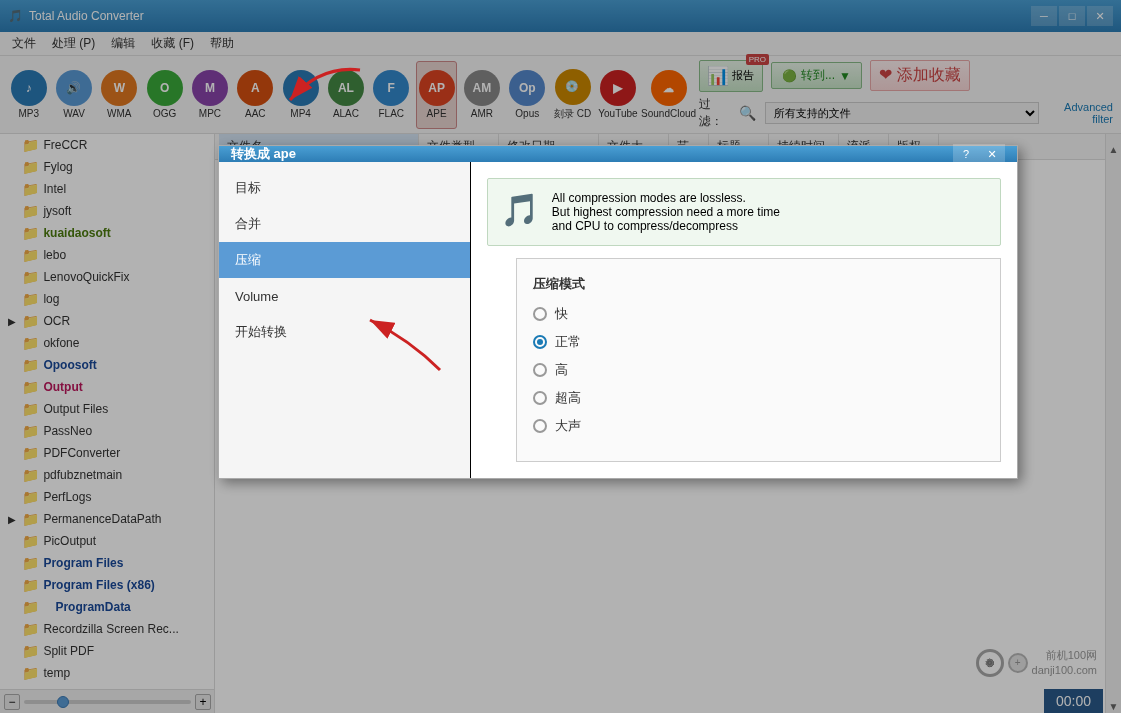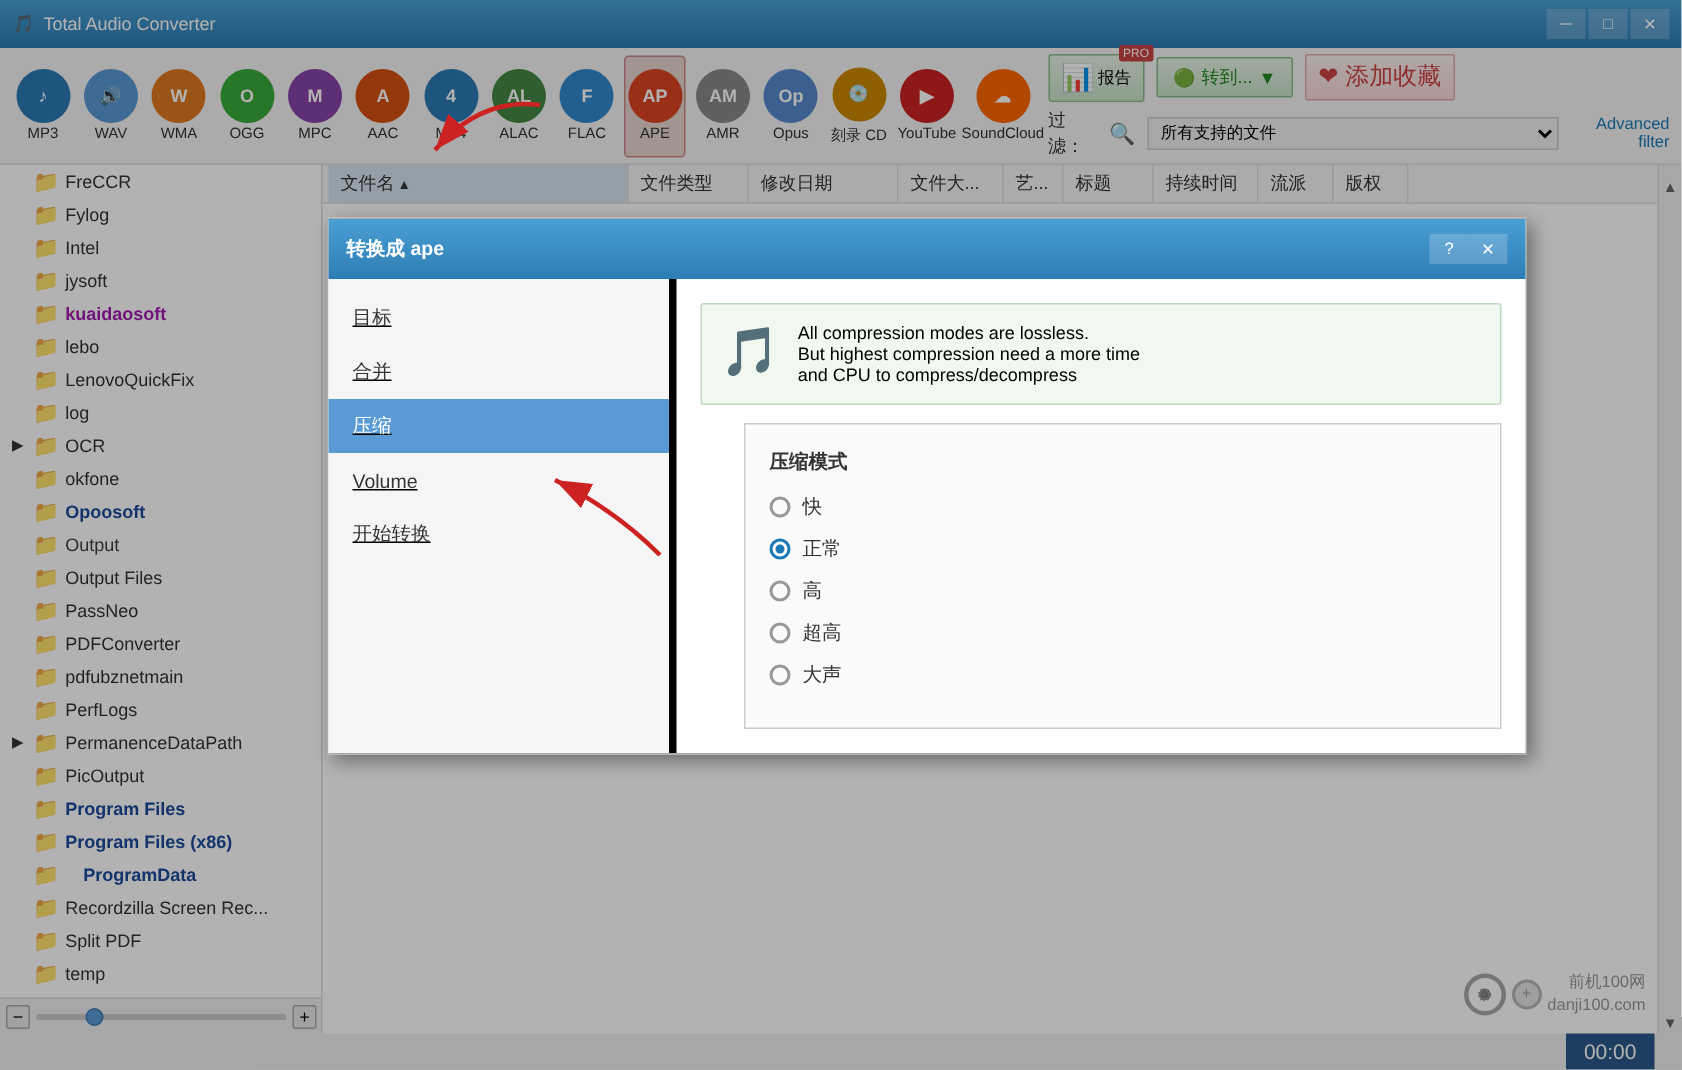--- a/index.html
+++ b/index.html
@@ -258,45 +258,44 @@
     
     .dialog {
       background: white;
       border: 1px solid #aaa;
       box-shadow: 4px 4px 12px rgba(0,0,0,0.4);
       width: 800px;
       min-height: 300px;
     }
     .dialog-title-bar {
       background: linear-gradient(to bottom, #4a9fd4, #2d7db5);
-      height: 40px;
+      height: 16px;
       display: flex;
       align-items: center;
       padding: 0 12px;
       color: white;
     }
     .dialog-title { flex: 1; font-size: 13px; font-weight: bold; }
     .dialog-btn {
       width: 26px; height: 20px; background: rgba(255,255,255,0.2);
       border: none; color: white; cursor: pointer; font-size: 11px;
       display: flex; align-items: center; justify-content: center;
     }
 
     .dialog-body {
       display: flex;
       height: calc(100% - 32px);
     }
 
     
     .dialog-nav {
-      width: 232px;
+      width: 252px;
       background: #f5f5f5;
-      border-right: 5px solid #000000;
+      border-right: 1px solid #000000;
       padding: 8px 0;
-      text-decoration: underline;
     }
     .dialog-nav-item {
       height: 36px;
       display: flex;
       align-items: center;
       padding: 0 16px;
       cursor: pointer;
       font-size: 13px;
       color: #333;
     }
@@ -374,20 +373,27 @@
   <div class="title-bar">
     <span style="margin-right:6px;">🎵</span>
     <span class="title-bar-title">Total Audio Converter</span>
     <div class="title-bar-controls">
       <button class="title-bar-btn">─</button>
       <button class="title-bar-btn">□</button>
       <button class="title-bar-btn close">✕</button>
     </div>
   </div>
 
+  <div class="menu-bar">
+    <span class="menu-item">文件</span>
+    <span class="menu-item">处理 (P)</span>
+    <span class="menu-item">编辑</span>
+    <span class="menu-item">收藏 (F)</span>
+    <span class="menu-item">帮助</span>
+  </div>
 
   <div class="toolbar">
 
     <div class="tool-btn">
       <div class="icon-circle" style="background:#2a7ab5; font-size:12px;">♪</div>
       <span>MP3</span>
     </div>
     <div class="tool-btn">
       <div class="icon-circle" style="background:#5a9ad5; font-size:12px;">🔊</div>
       <span>WAV</span>
@@ -494,21 +500,21 @@
         <span>Intel</span>
       </div>
       <div class="tree-item">
         <span class="arrow"></span>
         <span class="folder-icon folder-yellow">📁</span>
         <span>jysoft</span>
       </div>
       <div class="tree-item">
         <span class="arrow"></span>
         <span class="folder-icon folder-yellow">📁</span>
-        <span style="font-weight:bold; color:#a21caf;">kuaidaosoft</span>
+        <span style="font-weight:bold; color:#4d7c0f;">kuaidaosoft</span>
       </div>
       <div class="tree-item">
         <span class="arrow"></span>
         <span class="folder-icon folder-yellow">📁</span>
         <span>lebo</span>
       </div>
       <div class="tree-item">
         <span class="arrow"></span>
         <span class="folder-icon folder-yellow">📁</span>
         <span>LenovoQuickFix</span>
@@ -529,21 +535,21 @@
         <span>okfone</span>
       </div>
       <div class="tree-item">
         <span class="arrow"></span>
         <span class="folder-icon folder-yellow">📁</span>
         <span style="font-weight:bold; color:#1a4a9a;">Opoosoft</span>
       </div>
       <div class="tree-item">
         <span class="arrow"></span>
         <span class="folder-icon folder-yellow">📁</span>
-        <span style="font-weight:normal; color:#404040;">Output</span>
+        <span style="font-weight:bold; color:#be185d;">Output</span>
       </div>
       <div class="tree-item">
         <span class="arrow"></span>
         <span class="folder-icon folder-yellow">📁</span>
         <span>Output Files</span>
       </div>
       <div class="tree-item">
         <span class="arrow"></span>
         <span class="folder-icon folder-yellow">📁</span>
         <span>PassNeo</span>

